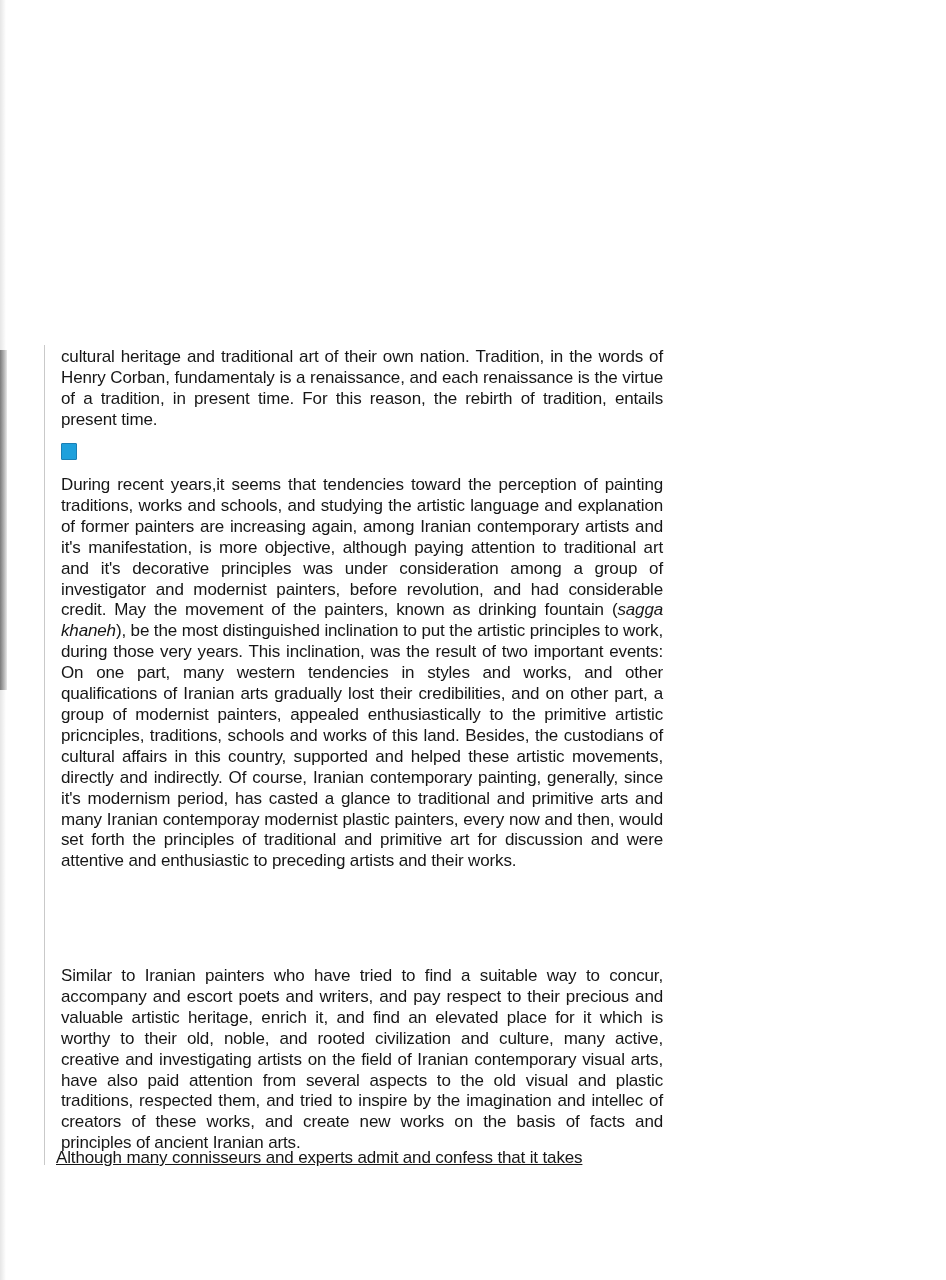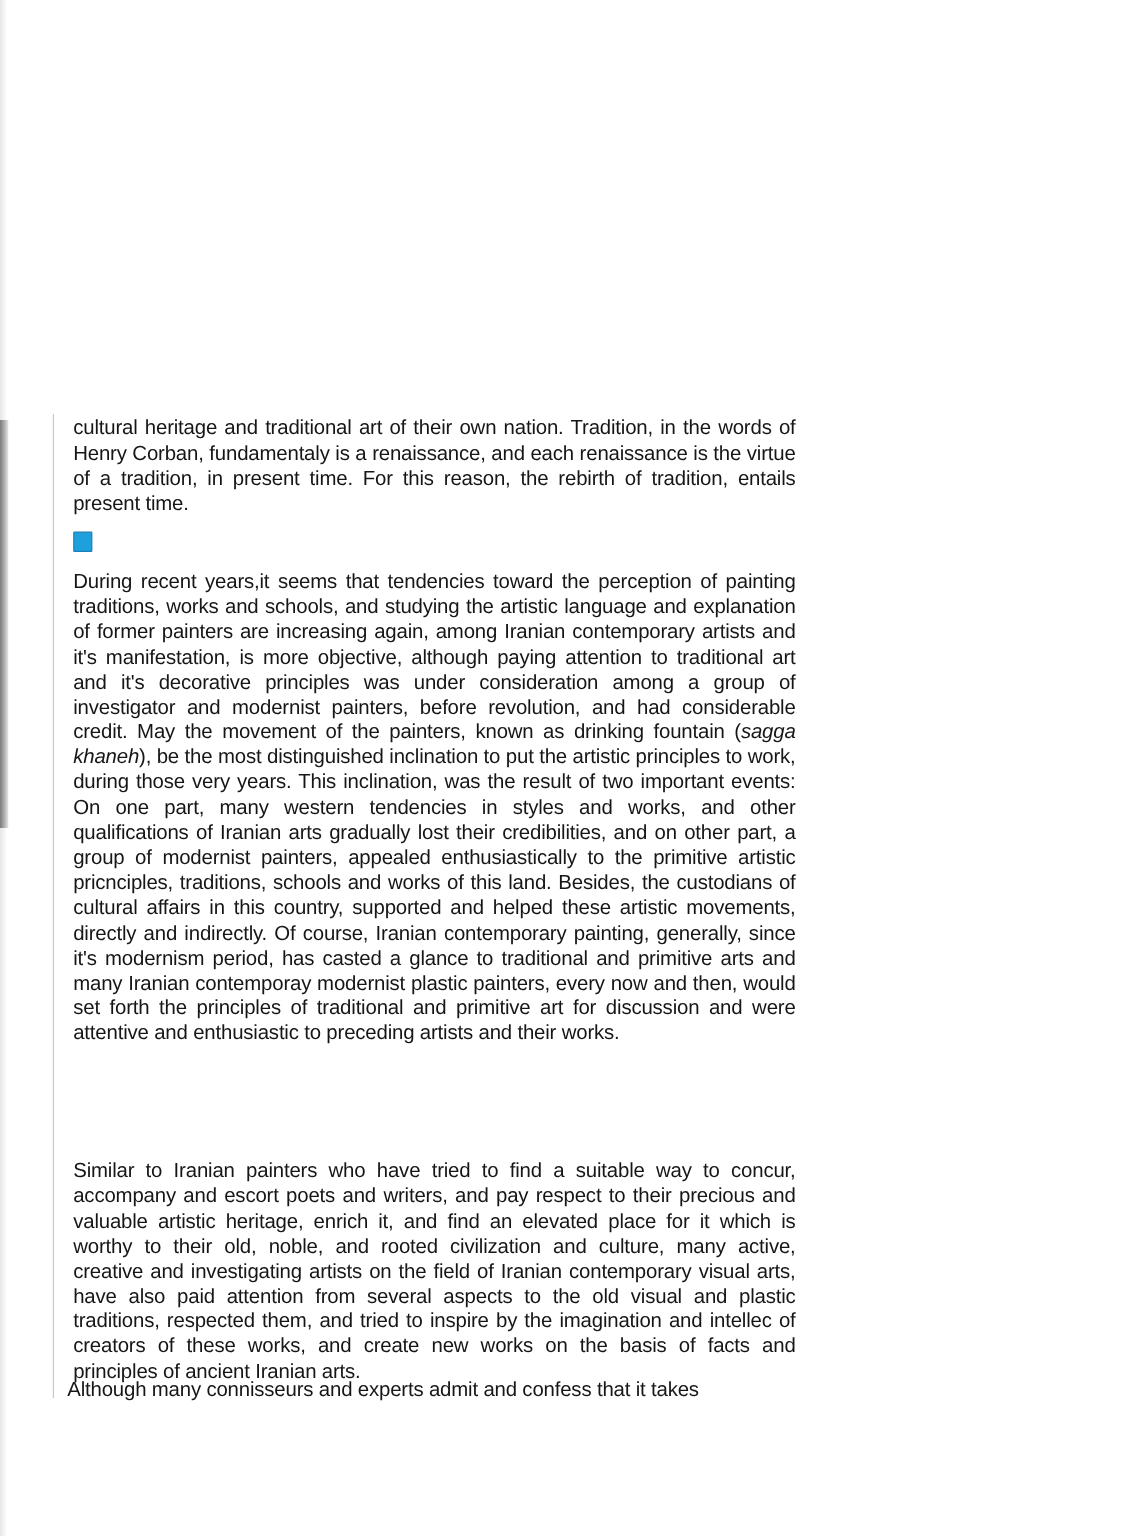--- a/index.html
+++ b/index.html
@@ -45,21 +45,21 @@
       width: 602px;
       font-size: 17px;
       line-height: 20.9px;
       text-align: justify;
       letter-spacing: -0.15px;
       word-spacing: 0px;
     }
     .block-1 { top: 347px; }
     .block-2 { top: 475px; }
     .block-3 { top: 937px; margin-top: 29px; }
-    .block-4 { top: 1148px; left: 56px; width: 610px; }
+    .block-4 { top: 1148px; left: 56px; width: 610px; text-decoration: underline; }
     .text-block p {
       margin: 0;
       text-align-last: left;
     }
     .marker-square {
       position: absolute;
       left: 61px;
       top: 443px;
       width: 16px;
       height: 17px;

